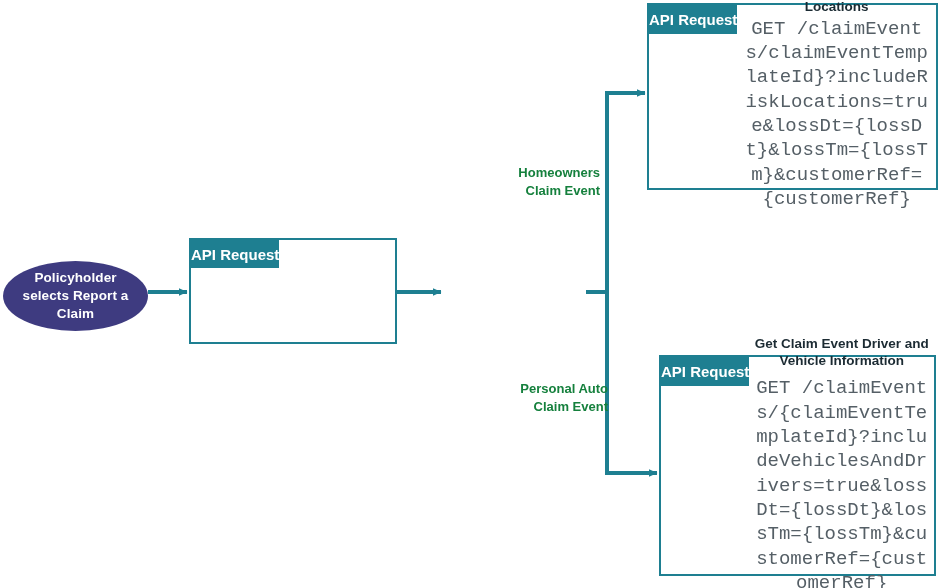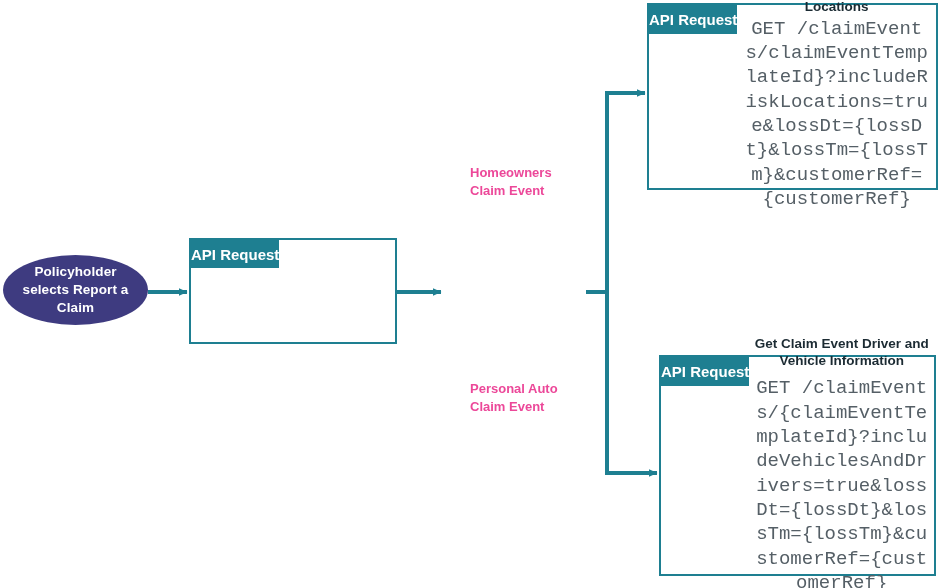--- a/index.html
+++ b/index.html
@@ -79,24 +79,25 @@
     font-family: "Liberation Mono", monospace;
     font-size: 19px;
     line-height: 1.28;
     white-space: pre-wrap;
     word-break: break-all;
   }
 
   
   .edge-label {
     position: absolute;
-    color: #ec4899;
+    color: #15803d;
     font-weight: bold;
     font-size: 13px;
     line-height: 1.35;
+    text-align: right;
     white-space: pre-line;
   }
 
   
   #connectors {
     position: absolute;
     left: 0;
     top: 0;
     width: 940px;
     height: 588px;
@@ -121,21 +122,21 @@
 
     <line x1="586" y1="292" x2="607" y2="292" stroke="#1E7F91" stroke-width="4"></line>
 
     <line x1="607" y1="93" x2="607" y2="475" stroke="#1E7F91" stroke-width="4"></line>
 
     <line x1="605" y1="93" x2="645" y2="93" stroke="#1E7F91" stroke-width="4" marker-end="url(#arrowTeal)"></line>
 
     <line x1="605" y1="473" x2="657" y2="473" stroke="#1E7F91" stroke-width="4" marker-end="url(#arrowTeal)"></line>
   </svg>
 
-  <div class="ellipse" style="left:3px; top:255px; width:145px; height:70px;">
+  <div class="ellipse" style="left:3px; top:261px; width:145px; height:70px;">
     <span>Policyholder selects Report a Claim</span>
   </div>
 
   <div class="apibox" style="left:189px; top:238px; width:208px; height:106px;">
     <div class="bar" style="height:28px; font-size:15px;">
       <span>API Request</span>
     </div>
     <div class="body">
     </div>
   </div>

